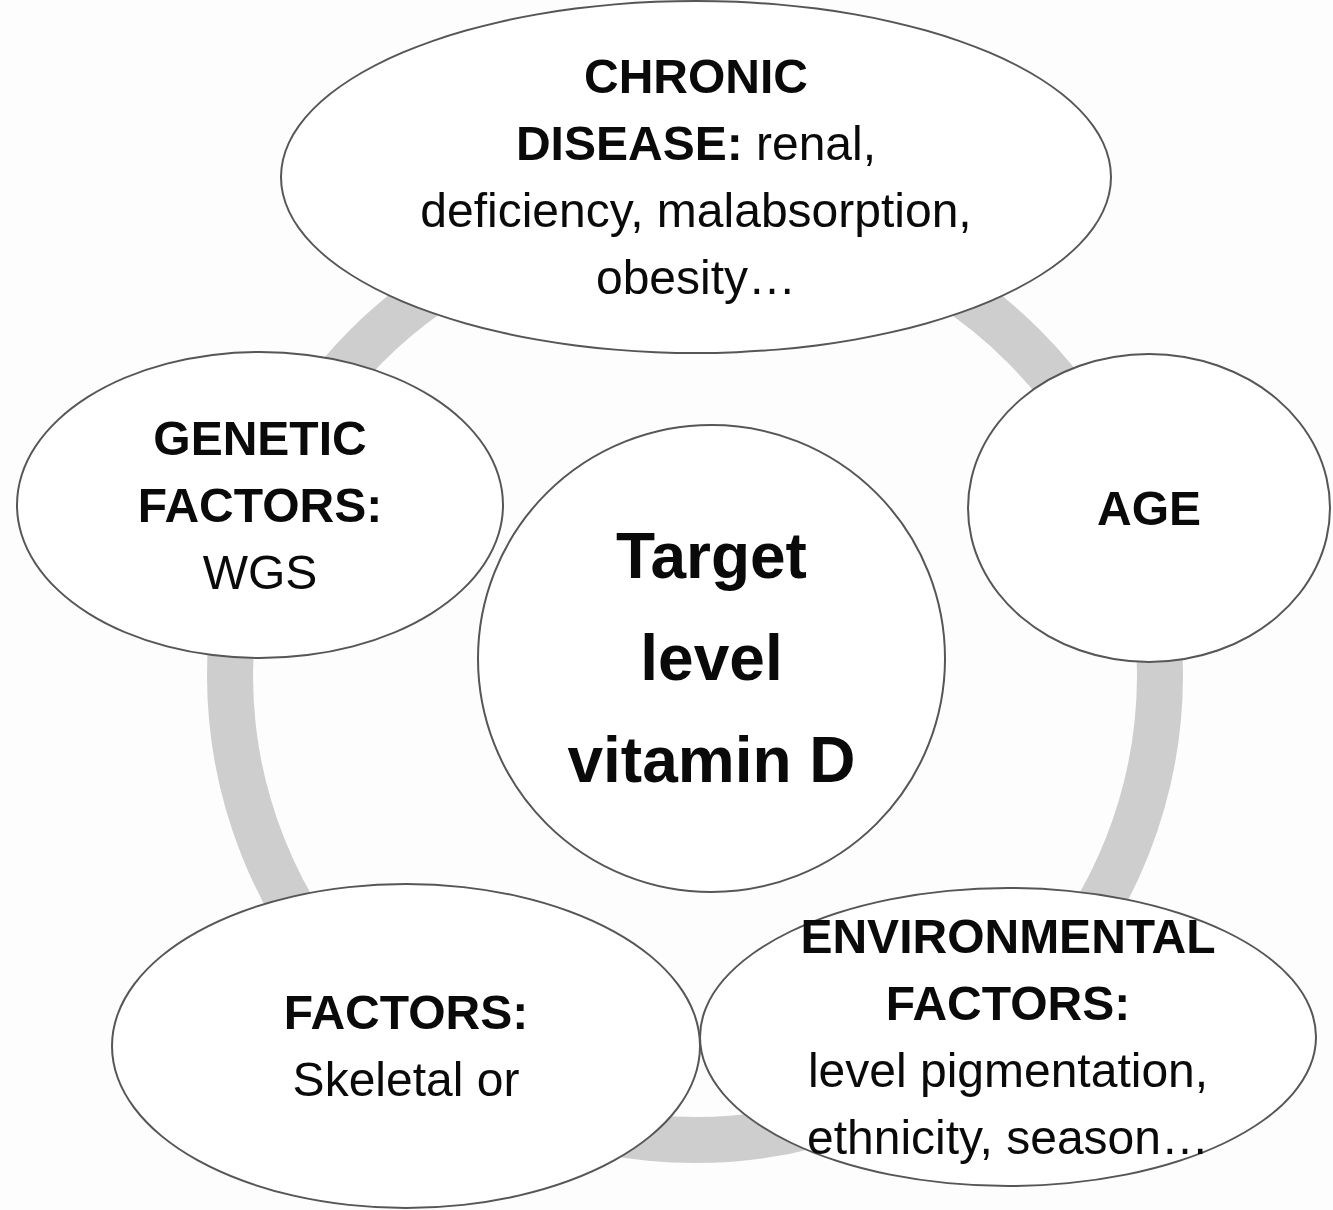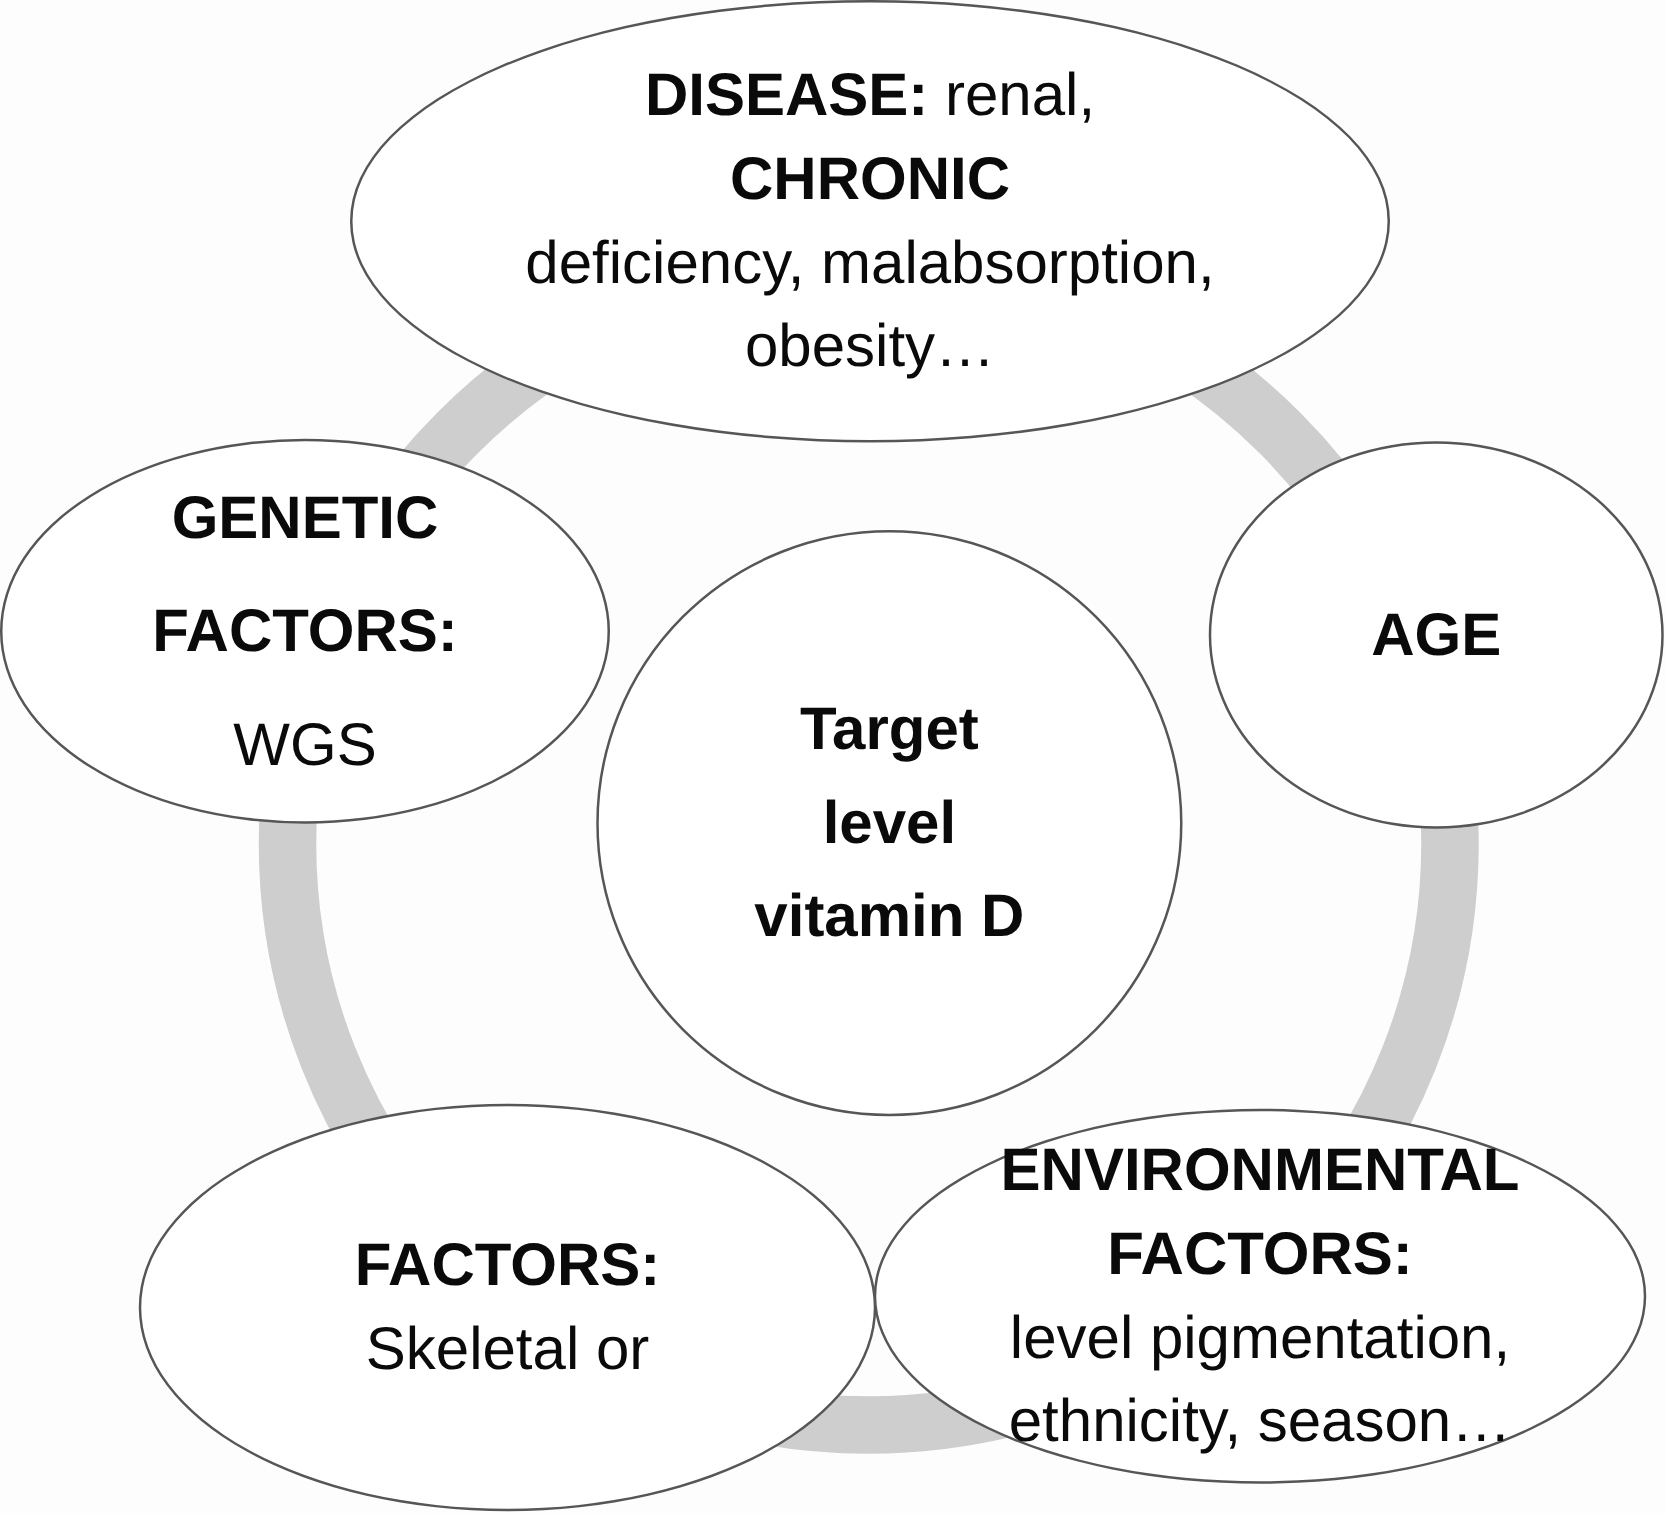--- a/index.html
+++ b/index.html
@@ -38,39 +38,39 @@
     flex-direction:column;
     align-items:center;
     justify-content:center;
     text-align:center;
     font-size:48px;
     line-height:67px;
     white-space:nowrap;
   }
   .node .b{font-weight:bold;}
   .chronic{left:280px;top:0px;width:832px;height:354px;}
-  .genetic{left:0px;top:351px;width:488px;height:308px;gap:24px;}
+  .genetic{left:16px;top:351px;width:488px;height:308px;}
   .age{left:967px;top:353px;width:364px;height:310px;font-weight:bold;}
   .center{
     left:477px;top:424px;width:469px;height:469px;
-    font-size:48px;line-height:75px;font-weight:bold;
+    font-size:64px;line-height:75px;font-weight:bold;gap:27px;
   }
   .action{left:111px;top:883px;width:590px;height:326px;}
   .env{left:699px;top:887px;width:618px;height:300px;}
 </style>
 </head>
 <body>
 
 <div class="canvas">
 
   <div class="ring"></div>
 
   <div class="node chronic">
+    <div><span class="b">CHRONIC</span></div>
     <div><span class="b">DISEASE:</span><span> renal,</span></div>
-    <div><span class="b">CHRONIC</span></div>
     <div>deficiency, malabsorption,</div>
     <div>obesity…</div>
   </div>
 
   <div class="node genetic">
     <div class="b">GENETIC</div>
     <div class="b">FACTORS:</div>
     <div>WGS</div>
   </div>
 

